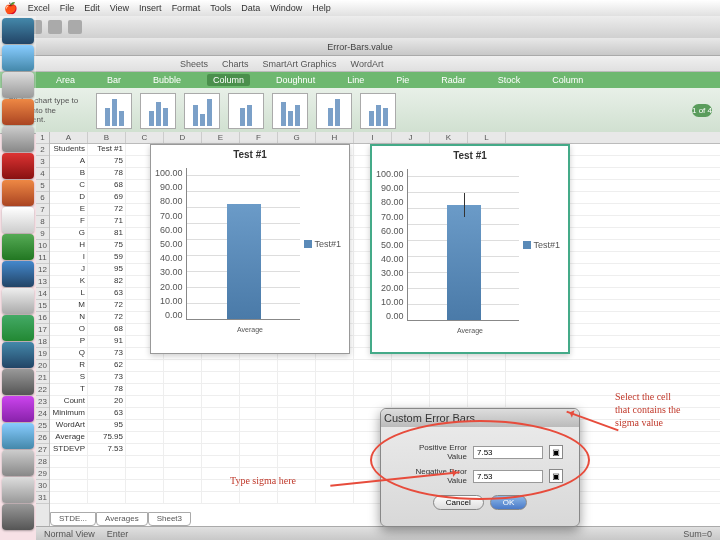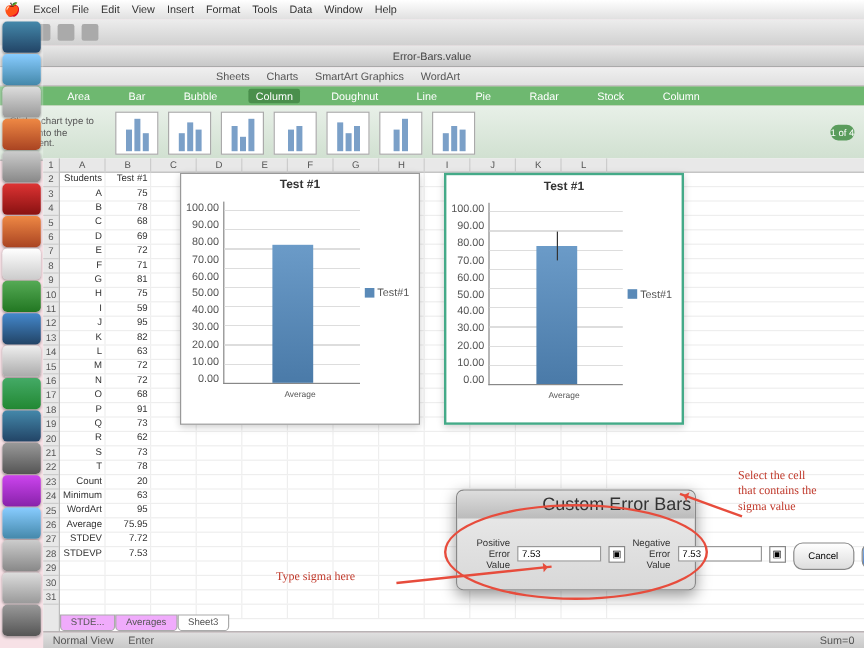--- a/index.html
+++ b/index.html
@@ -36,36 +36,36 @@
 .chart-title{text-align:center;font-weight:bold;font-size:10px;padding:4px;color:#333}
 .chart-body{display:flex;padding:4px}
 .chart-axis{display:flex;flex-direction:column;justify-content:space-between;font-size:7px;color:#555;text-align:right;padding-right:3px}
 .chart-plot{flex:1;border-left:1px solid #888;border-bottom:1px solid #888;position:relative;display:flex;align-items:flex-end;justify-content:center}
 .chart-plot::before{content:'';position:absolute;inset:0;background:repeating-linear-gradient(to top,transparent 0,transparent 15px,#ddd 15px,#ddd 16px)}
 .big-bar{width:34px;background:linear-gradient(#6b9bc8,#4a7aa8);position:relative;z-index:1}
 .legend{font-size:7px;color:#555;padding:0 4px;display:flex;align-items:center;gap:2px}
 .legend-sw{width:8px;height:8px;background:#5a8ab8}
 .chart-xlabel{text-align:center;font-size:7px;color:#555;padding:2px}
 .dialog{position:absolute;background:linear-gradient(#ececec,#d8d8d8);border:1px solid #888;border-radius:6px;box-shadow:0 4px 12px rgba(0,0,0,0.4);z-index:20}
-.dialog-title{background:linear-gradient(#ddd,#bbb);text-align:right;padding:3px;font-size:15px;color:#333;border-radius:6px 6px 0 0}
-.dialog-body{padding:16px;display:flex;flex-direction:row;gap:6px}
+.dialog-title{background:linear-gradient(#ddd,#bbb);text-align:left;padding:3px;font-size:11px;color:#333;border-radius:6px 6px 0 0}
+.dialog-body{padding:16px;display:flex;flex-direction:column;gap:6px}
 .dialog-row{display:flex;align-items:center;gap:6px}
 .dialog-row label{flex:1;text-align:right;font-size:8px;color:#333}
 .dialog-row input{width:70px;padding:1px 3px;border:1px solid #999;font-size:8px;background:#fff}
 .cell-picker{width:14px;height:14px;background:#fff;border:1px solid #888;display:flex;align-items:center;justify-content:center;font-size:8px}
 .dialog-btns{display:flex;justify-content:center;gap:6px;padding-top:4px}
 .dialog-btns button{padding:2px 12px;border-radius:8px;border:1px solid #888;font-size:8px;background:linear-gradient(#fefefe,#ddd)}
 .dialog-btns .ok{background:linear-gradient(#8cb8e8,#4a7ac8);color:#fff}
 .annot{position:absolute;color:#c0392b;font-size:10px;font-family:Liberation Serif, serif;z-index:25}
 .circle{position:absolute;border:2px solid #e74c3c;border-radius:50%;z-index:24}
 .arrow{position:absolute;height:2px;background:#e74c3c;z-index:24}
 .arrow::after{content:'';position:absolute;right:-1px;top:-3px;border:4px solid transparent;border-left-color:#e74c3c}
 .statusbar{position:absolute;left:36px;right:0;bottom:0;height:14px;background:linear-gradient(#e0e0e0,#c8c8c8);display:flex;align-items:center;padding:0 8px;gap:12px;font-size:8px;color:#555;border-top:1px solid #aaa}
 .sheet-tabs{position:absolute;left:50px;bottom:14px;height:14px;display:flex;gap:0;z-index:3}
-.sheet-tabs span{background:#f0abfc;border:1px solid #aaa;padding:1px 8px;font-size:8px;color:#555;border-radius:0 0 4px 4px}
+.sheet-tabs span{background:#ffffff;border:1px solid #aaa;padding:1px 8px;font-size:8px;color:#555;border-radius:0 0 4px 4px}
 .sheet-tabs .active{background:#fff}
 </style>
 </head>
 <body>
 
 <div class="menubar">
   <span class="apple">🍎</span>
   <span>Excel</span>
   <span>File</span>
   <span>Edit</span>
@@ -562,34 +562,20 @@
           <div class="cell"></div>
           <div class="cell"></div>
           <div class="cell"></div>
           <div class="cell"></div>
           <div class="cell"></div>
           <div class="cell"></div>
           <div class="cell"></div>
           <div class="cell"></div>
         </div>
         <div class="cell-row">
-          <div class="cell l">STDEV</div>
-          <div class="cell">7.72</div>
-          <div class="cell"></div>
-          <div class="cell"></div>
-          <div class="cell"></div>
-          <div class="cell"></div>
-          <div class="cell"></div>
-          <div class="cell"></div>
-          <div class="cell"></div>
-          <div class="cell"></div>
-          <div class="cell"></div>
-          <div class="cell"></div>
-        </div>
-        <div class="cell-row">
           <div class="cell l">STDEVP</div>
           <div class="cell">7.53</div>
           <div class="cell"></div>
           <div class="cell"></div>
           <div class="cell"></div>
           <div class="cell"></div>
           <div class="cell"></div>
           <div class="cell"></div>
           <div class="cell"></div>
           <div class="cell"></div>

